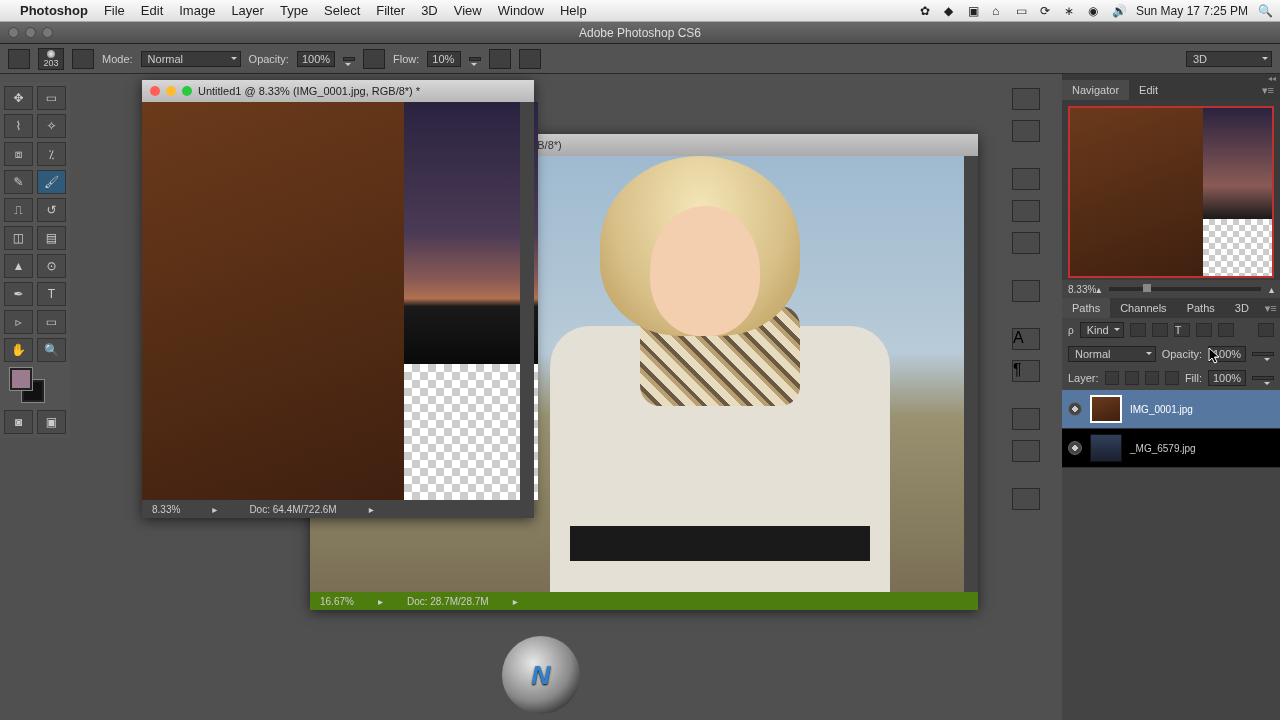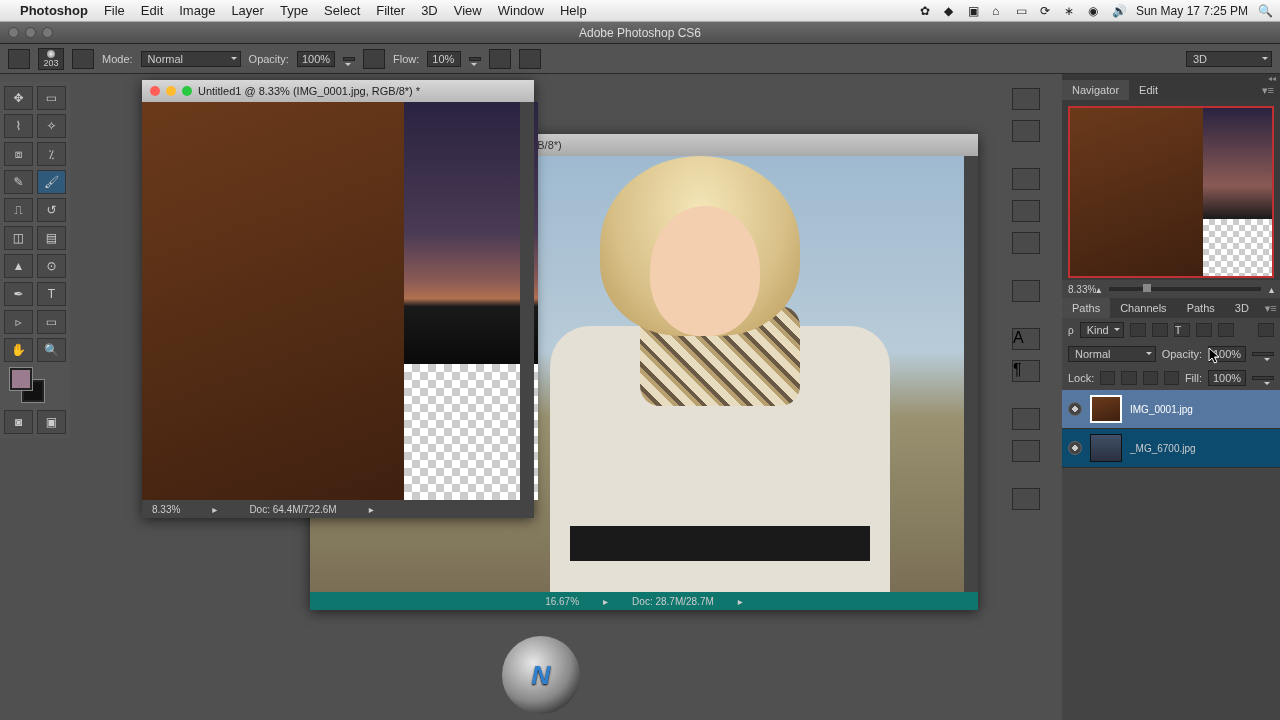--- a/index.html
+++ b/index.html
@@ -44,21 +44,21 @@
 .docA .scroll { position: absolute; right: 0; top: 22px; bottom: 18px; width: 14px; background: #444; }
 .img0001 { position: absolute; left: 0; top: 0; width: 262px; height: 398px; background: linear-gradient(160deg,#6b3a1b 0%,#5a3016 40%,#3f2010 100%); }
 .sunset { position: absolute; left: 262px; top: 0; width: 134px; height: 262px; background: linear-gradient(#2a2340,#4a3a55 50%,#8a5a55 68%,#b07050 75%,#1a1a1a 78%,#0a0a0a 100%); }
 .checker { position: absolute; left: 262px; top: 262px; width: 134px; height: 136px; background-image: linear-gradient(45deg,#ccc 25%,transparent 25%),linear-gradient(-45deg,#ccc 25%,transparent 25%),linear-gradient(45deg,transparent 75%,#ccc 75%),linear-gradient(-45deg,transparent 75%,#ccc 75%); background-size: 16px 16px; background-position: 0 0,0 8px,8px -8px,-8px 0; background-color: #fff; }
 
 .docB { position: absolute; left: 240px; top: 60px; width: 668px; height: 476px; background: #3a3a3a; box-shadow: 0 2px 12px rgba(0,0,0,.6); }
 .docB .tab { height: 22px; background: linear-gradient(#cacaca,#aaa); display: flex; align-items: center; padding: 0 8px; font-size: 11px; color: #333; gap: 6px; }
 .docB .tab .ic { width: 12px; height: 12px; background: #7aa; border-radius: 2px; }
 .docB .stage { position: absolute; left: 0; top: 22px; right: 14px; bottom: 18px; background: linear-gradient(#9fbad0 0%,#b8cbd8 45%,#999170 60%,#7a6f55 100%); overflow: hidden; }
 .docB .scroll { position: absolute; right: 0; top: 22px; bottom: 18px; width: 14px; background: #444; }
-.docB .status { position: absolute; left: 0; bottom: 0; right: 0; height: 18px; background: #0f766e; color: #ccc; font-size: 10px; display: flex; align-items: center; padding: 0 10px; gap: 24px; justify-content: center; }
+.docB .status { position: absolute; left: 0; bottom: 0; right: 0; height: 18px; background: #4d7c0f; color: #ccc; font-size: 10px; display: flex; align-items: center; padding: 0 10px; gap: 24px; }
 .person { position: absolute; left: 230px; top: -10px; width: 360px; height: 450px; }
 .hair { position: absolute; left: 60px; top: 10px; width: 200px; height: 180px; background: radial-gradient(ellipse at 50% 30%,#f4e6b8,#d8c088 60%,#b89858); border-radius: 50% 50% 40% 40%; }
 .face { position: absolute; left: 110px; top: 60px; width: 110px; height: 130px; background: #f3cfb0; border-radius: 50% 50% 45% 45%; }
 .coat { position: absolute; left: 10px; top: 180px; width: 340px; height: 280px; background: #e5e0d5; border-radius: 40px 40px 0 0; }
 .scarf { position: absolute; left: 100px; top: 160px; width: 160px; height: 100px; background: repeating-linear-gradient(45deg,#e8dcc0,#e8dcc0 8px,#b8a070 8px,#b8a070 12px,#6a5a45 12px,#6a5a45 16px); border-radius: 20px; }
 .belt { position: absolute; left: 30px; top: 380px; width: 300px; height: 35px; background: #1a1a1a; }
 .pylon { position: absolute; left: 20px; top: 40px; width: 140px; height: 260px; opacity: .5; background: repeating-linear-gradient(60deg,transparent,transparent 12px,#888 12px,#888 13px),repeating-linear-gradient(-60deg,transparent,transparent 12px,#888 12px,#888 13px); }
 
 .logo { position: absolute; left: 50%; bottom: 6px; transform: translateX(-50%); width: 78px; height: 78px; border-radius: 50%; background: radial-gradient(circle at 40% 35%,#e8e8e8,#888 55%,#333 80%); display: flex; align-items: center; justify-content: center; color: #3080d0; font-weight: bold; font-size: 26px; font-style: italic; text-shadow: 0 1px 2px #000; }
 
@@ -81,21 +81,21 @@
 .nav .zoom .slider { flex: 1; height: 4px; background: #2a2a2a; margin: 0 8px; position: relative; }
 .nav .zoom .slider::after { content: ""; position: absolute; left: 22%; top: -3px; width: 8px; height: 8px; background: #888; }
 
 .layeropts { background: #444; }
 .layeropts .row { display: flex; align-items: center; padding: 3px 6px; gap: 6px; height: 24px; }
 .layeropts .drop { border: 1px solid #222; padding: 1px 14px 1px 6px; background: #3a3a3a; position: relative; }
 .layeropts .drop::after { content: ""; position: absolute; right: 3px; top: 5px; border: 3px solid transparent; border-top-color: #ccc; }
 .layeropts .inp { border: 1px solid #222; padding: 1px 4px; background: #3a3a3a; width: 38px; }
 .layeropts .mini { width: 16px; height: 14px; border: 1px solid #2a2a2a; background: #3a3a3a; }
 
-.layerlist { background: #0c4a6e; }
+.layerlist { background: #000000; }
 .layer { display: flex; align-items: center; height: 39px; border-bottom: 1px solid #2f2f2f; padding: 0 6px; gap: 8px; }
 .layer.sel { background: #5577a0; color: #fff; }
 .layer .eye { width: 14px; height: 14px; border: 1px solid #666; border-radius: 50%; background: radial-gradient(#ccc 30%,#444 34%); }
 .layer .th { width: 32px; height: 28px; border: 1px solid #111; background: #555; }
 .layer.sel .th { border: 2px solid #fff; }
 .layer .nm { font-size: 10px; }
 
 .cursor { position: absolute; width: 14px; height: 18px; pointer-events: none; }
 </style>
 </head>
@@ -299,40 +299,40 @@
         <span class="mini"></span>
         <span class="mini" style="margin-left:auto"></span>
       </div>
       <div class="row">
         <span class="drop" style="flex:1">Normal</span>
         <span>Opacity:</span>
         <span class="inp">100%</span>
         <span class="drop" style="width:6px"></span>
       </div>
       <div class="row">
-        <span>Lock:</span>
+        <span>Layer:</span>
         <span class="mini"></span>
         <span class="mini"></span>
         <span class="mini"></span>
         <span class="mini"></span>
         <span style="margin-left:auto">Fill:</span>
         <span class="inp">100%</span>
         <span class="drop" style="width:6px"></span>
       </div>
     </div>
     <div class="layerlist" id="layerlist">
         <div class="layer sel">
           <span class="eye"></span>
           <span class="th" style="background:linear-gradient(160deg,#6b3a1b,#3f2010)"></span>
           <span class="nm">IMG_0001.jpg</span>
         </div>
         <div class="layer">
           <span class="eye"></span>
-          <span class="th" style="background:linear-gradient(#405068,#2a3040)"></span>
-          <span class="nm">_MG_6700.jpg</span>
+          <span class="th" style="background:linear-gradient(#30405a,#1a2030)"></span>
+          <span class="nm">_MG_6579.jpg</span>
         </div>
       </div>
   </div>
 </div>
 
 <svg class="cursor" style="left:1208px;top:348px" viewBox="0 0 12 18">
     <path d="M0 0 L0 13 L3 10 L5.5 15 L8 14 L5.5 9 L10 9 Z" fill="#000" stroke="#fff" stroke-width="1"></path>
   </svg>
 
 </body></html>

